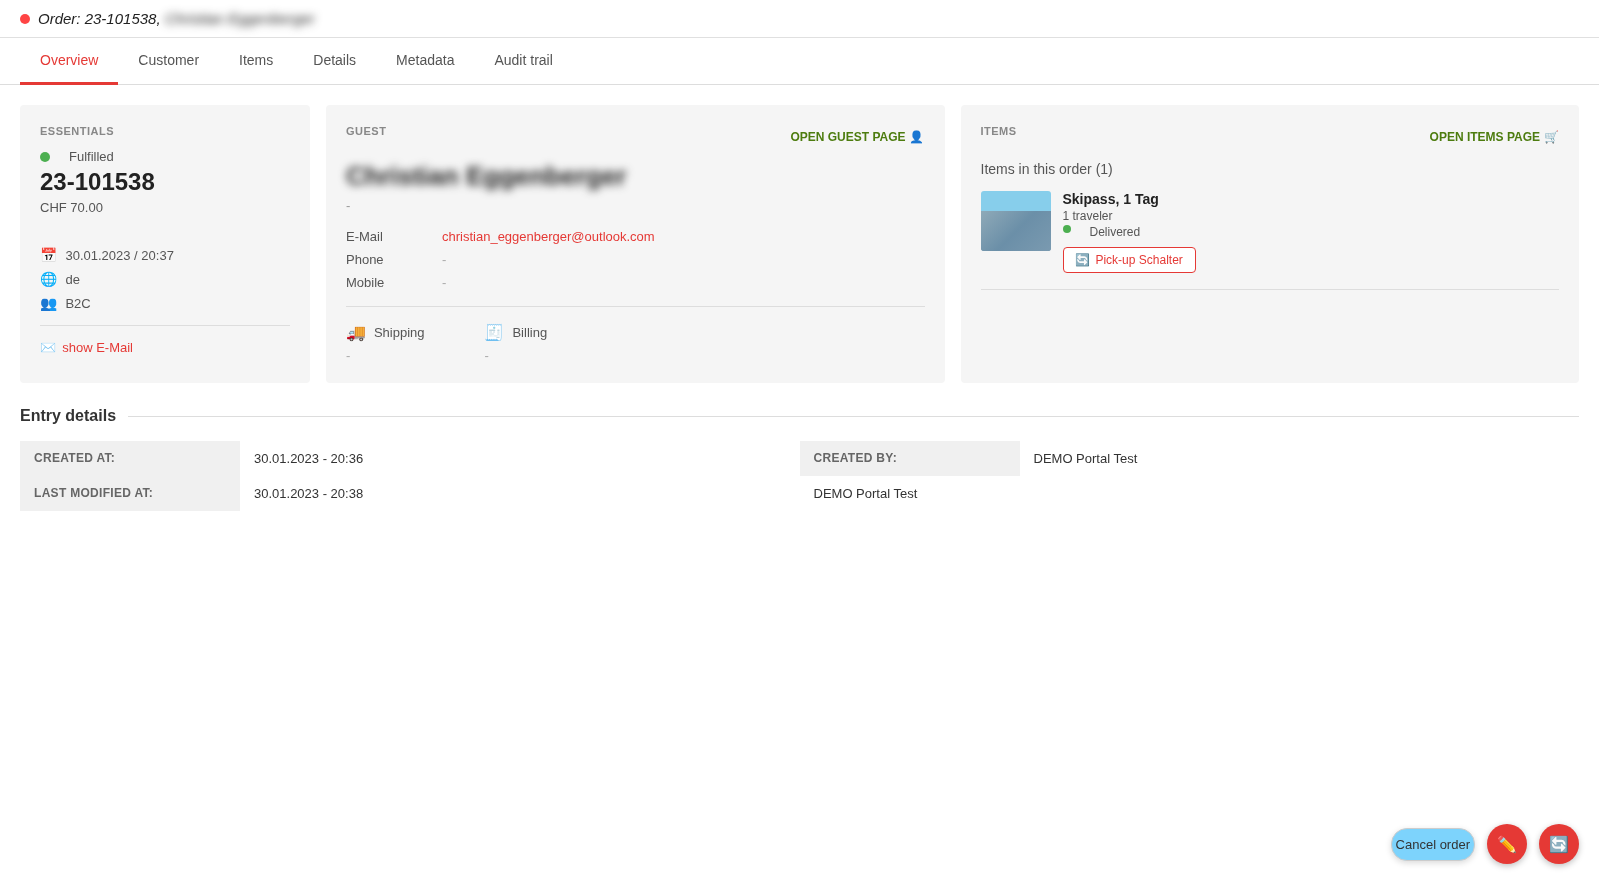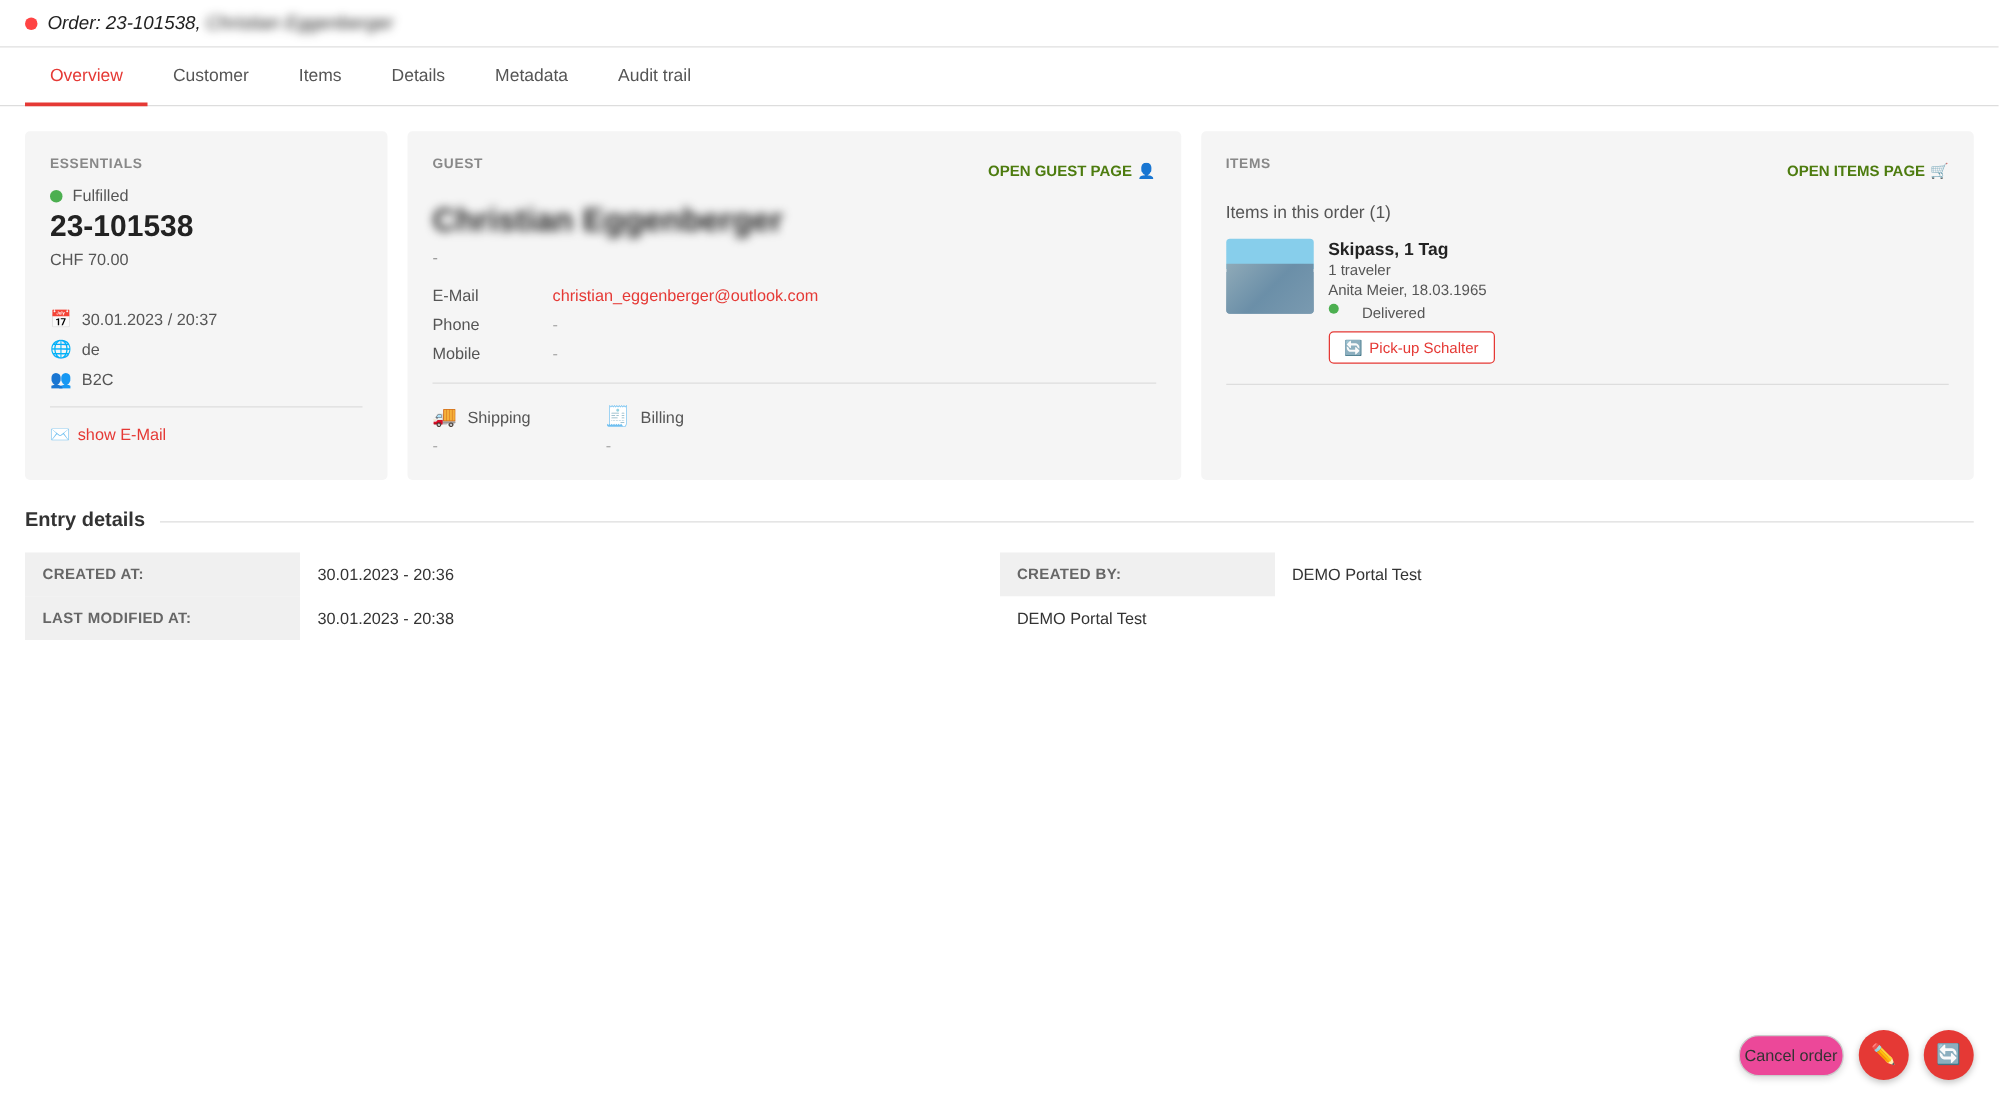--- a/index.html
+++ b/index.html
@@ -75,21 +75,21 @@
       align-items: center;
       gap: 4px;
     }
 
     
     .essentials-card { max-width: 290px; flex: 0 0 290px; }
 
     .status-row {
       display: flex;
       align-items: center;
-      gap: 8px;
+      gap: 19px;
       margin-bottom: 4px;
     }
     .status-dot { width: 10px; height: 10px; border-radius: 50%; background: #4caf50; }
     .status-text { color: #555; font-size: 13px; }
 
     .order-number { font-size: 24px; font-weight: 700; color: #222; margin-bottom: 4px; }
     .order-amount { color: #555; font-size: 13px; margin-bottom: 32px; }
 
     .info-row {
       display: flex;
@@ -223,21 +223,21 @@
     
     .bottom-actions {
       position: fixed;
       bottom: 20px;
       right: 20px;
       display: flex;
       align-items: center;
       gap: 12px;
     }
     .cancel-order-btn {
-      background: #ec4899;
+      background: #7dd3fc;
       border: 1px solid #ccc;
       color: #333;
       padding: 8px 4px;
       border-radius: 16px;
       font-size: 13px;
       cursor: pointer;
       box-shadow: 0 2px 6px rgba(0,0,0,0.15);
     }
     .action-icon-btn {
       width: 40px;
@@ -379,21 +379,20 @@
         </div>
       </div>
 
       <div class="items-count">Items in this order (1)</div>
 
       <div class="item-row">
         <div class="mountain-img"></div>
         <div class="item-details">
           <div class="item-name">Skipass, 1 Tag</div>
           <div class="item-traveler">1 traveler</div>
-          <div class="item-person">Anita Meier, 18.03.1965</div>
           <div class="item-status-row">
             <span class="item-status-dot"></span>
             <span class="item-status-text">Delivered</span>
           </div>
           <button class="pickup-btn">
             <span>🔄</span>
             <span>Pick-up Schalter</span>
           </button>
         </div>
       </div>

